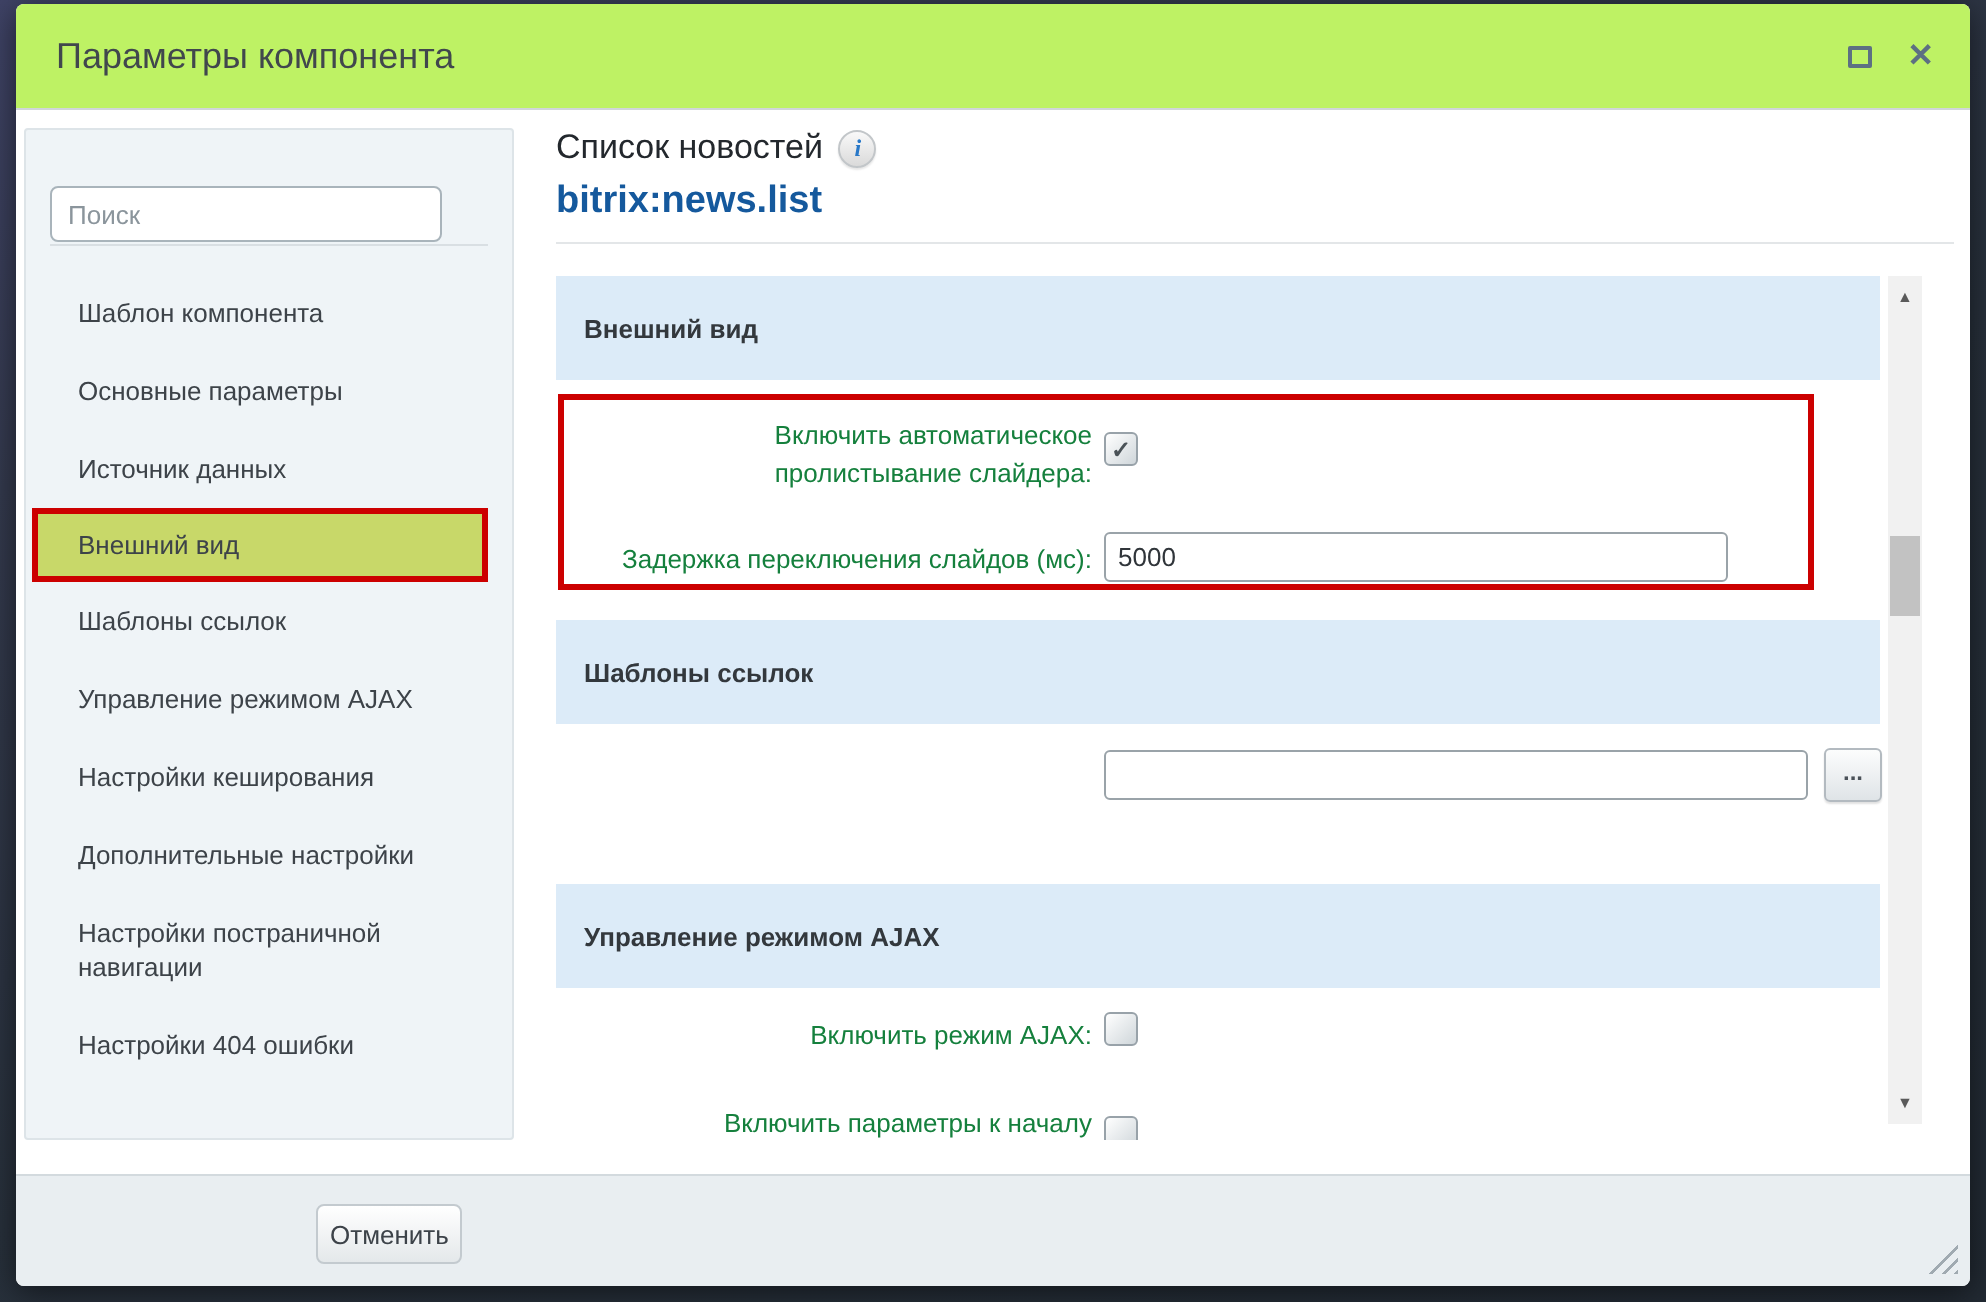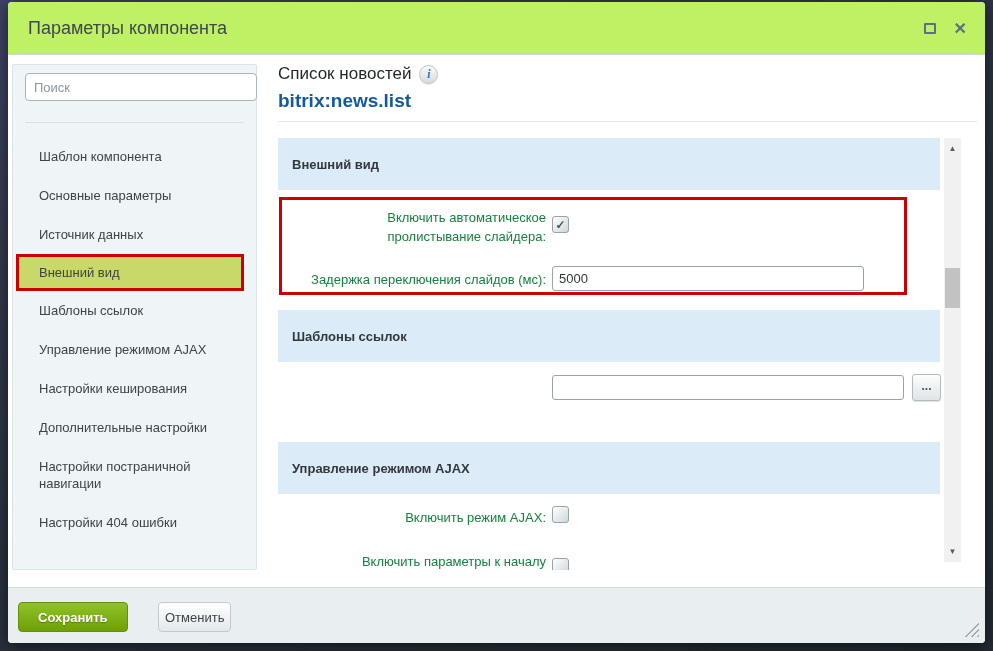--- a/index.html
+++ b/index.html
@@ -37,21 +37,21 @@
   .btn-close {
     font-size:16px; font-weight:bold; color:#5d7082; line-height:1; cursor:pointer;
   }
 
   
   .sidebar {
     position:absolute; left:4px; top:62px; width:245px; height:506px;
     background:#eff4f7; border:1px solid #dde4e8; border-radius:2px;
   }
   .search {
-    position:absolute; left:12px; top:8px; width:232px; height:28px;
+    position:absolute; left:12px; top:28px; width:196px; height:28px;
     border:1px solid #a9b4bb; border-radius:4px; padding:0 8px;
     font-size:13px; color:#333; background:#fff; outline:none;
     font-family:"Liberation Sans", sans-serif;
   }
   .search::placeholder { color:#8b959c; }
   .sb-divider { position:absolute; left:12px; right:12px; top:57px; height:1px; background:#d9dfe3; }
   .menu { position:absolute; left:0; top:72px; right:0; }
   .menu-item {
     padding:11px 10px 11px 26px; font-size:13px; color:#3d4349;
     line-height:17px; cursor:pointer;
@@ -243,18 +243,17 @@
 
   </div>
 
   <div class="scrollbar">
     <div class="scroll-arrow up">▲</div>
     <div class="scroll-thumb"></div>
     <div class="scroll-arrow down">▼</div>
   </div>
 
   <div class="footer">
-    <button class="save-btn">Сохранить</button>
     <button class="cancel-btn">Отменить</button>
     <div class="resize-grip"></div>
   </div>
 
 </div>
 
 </body></html>

